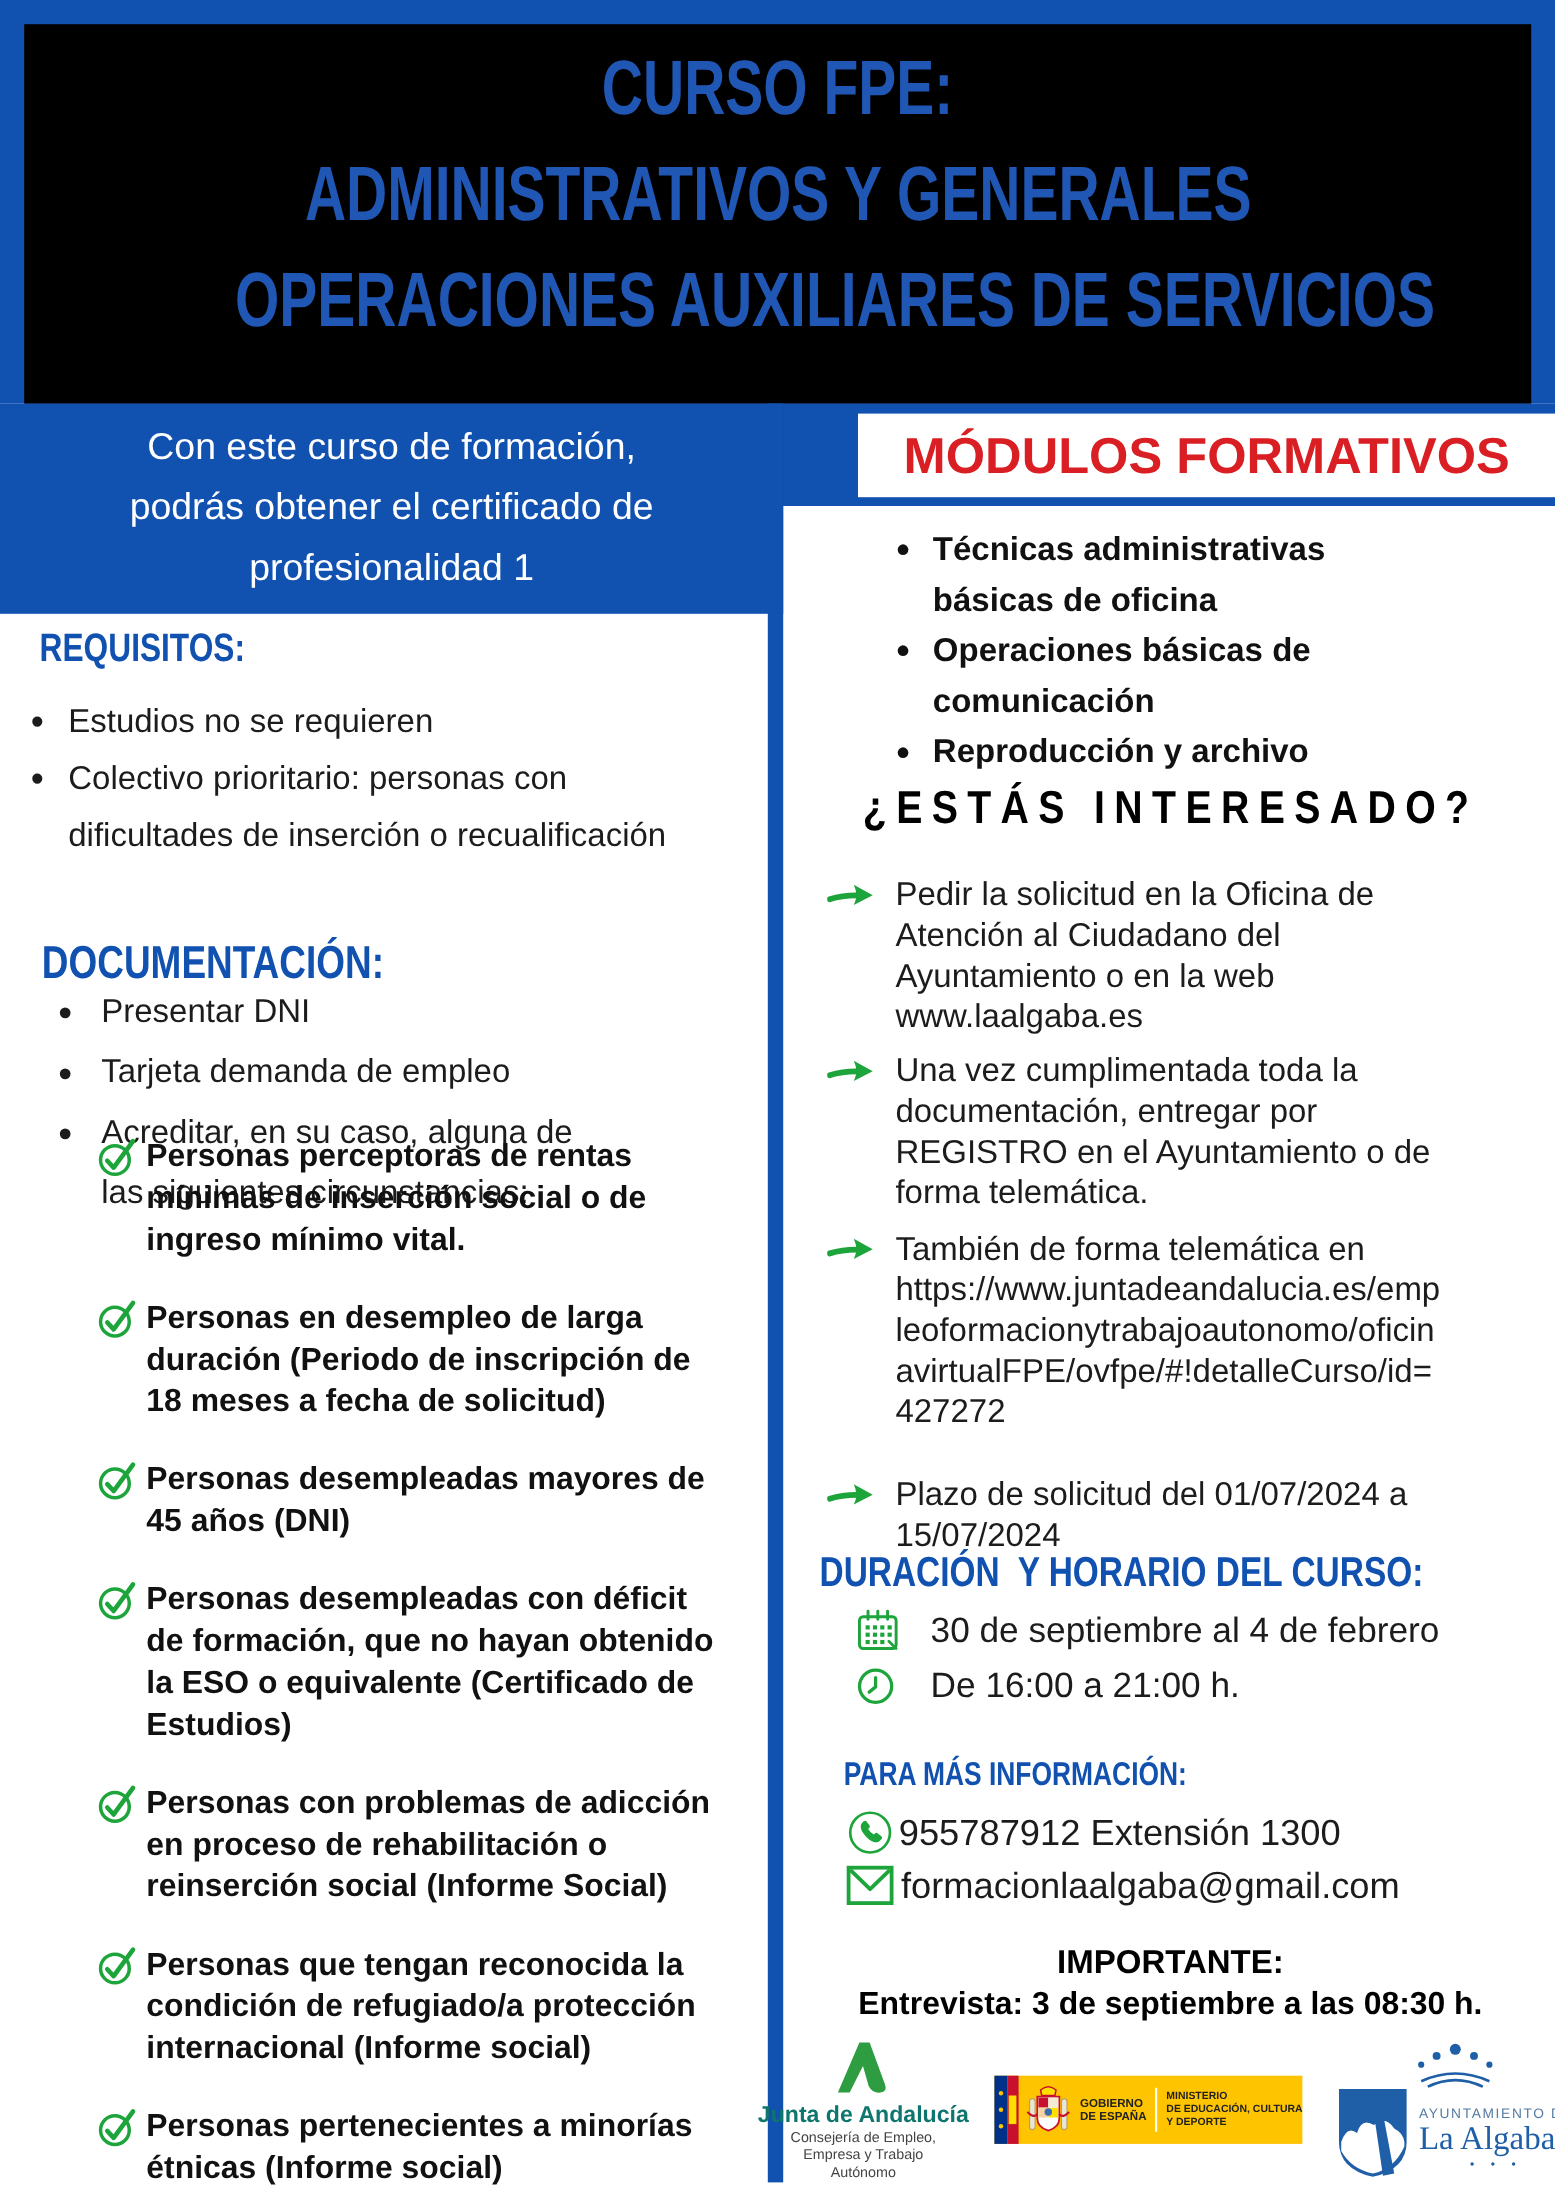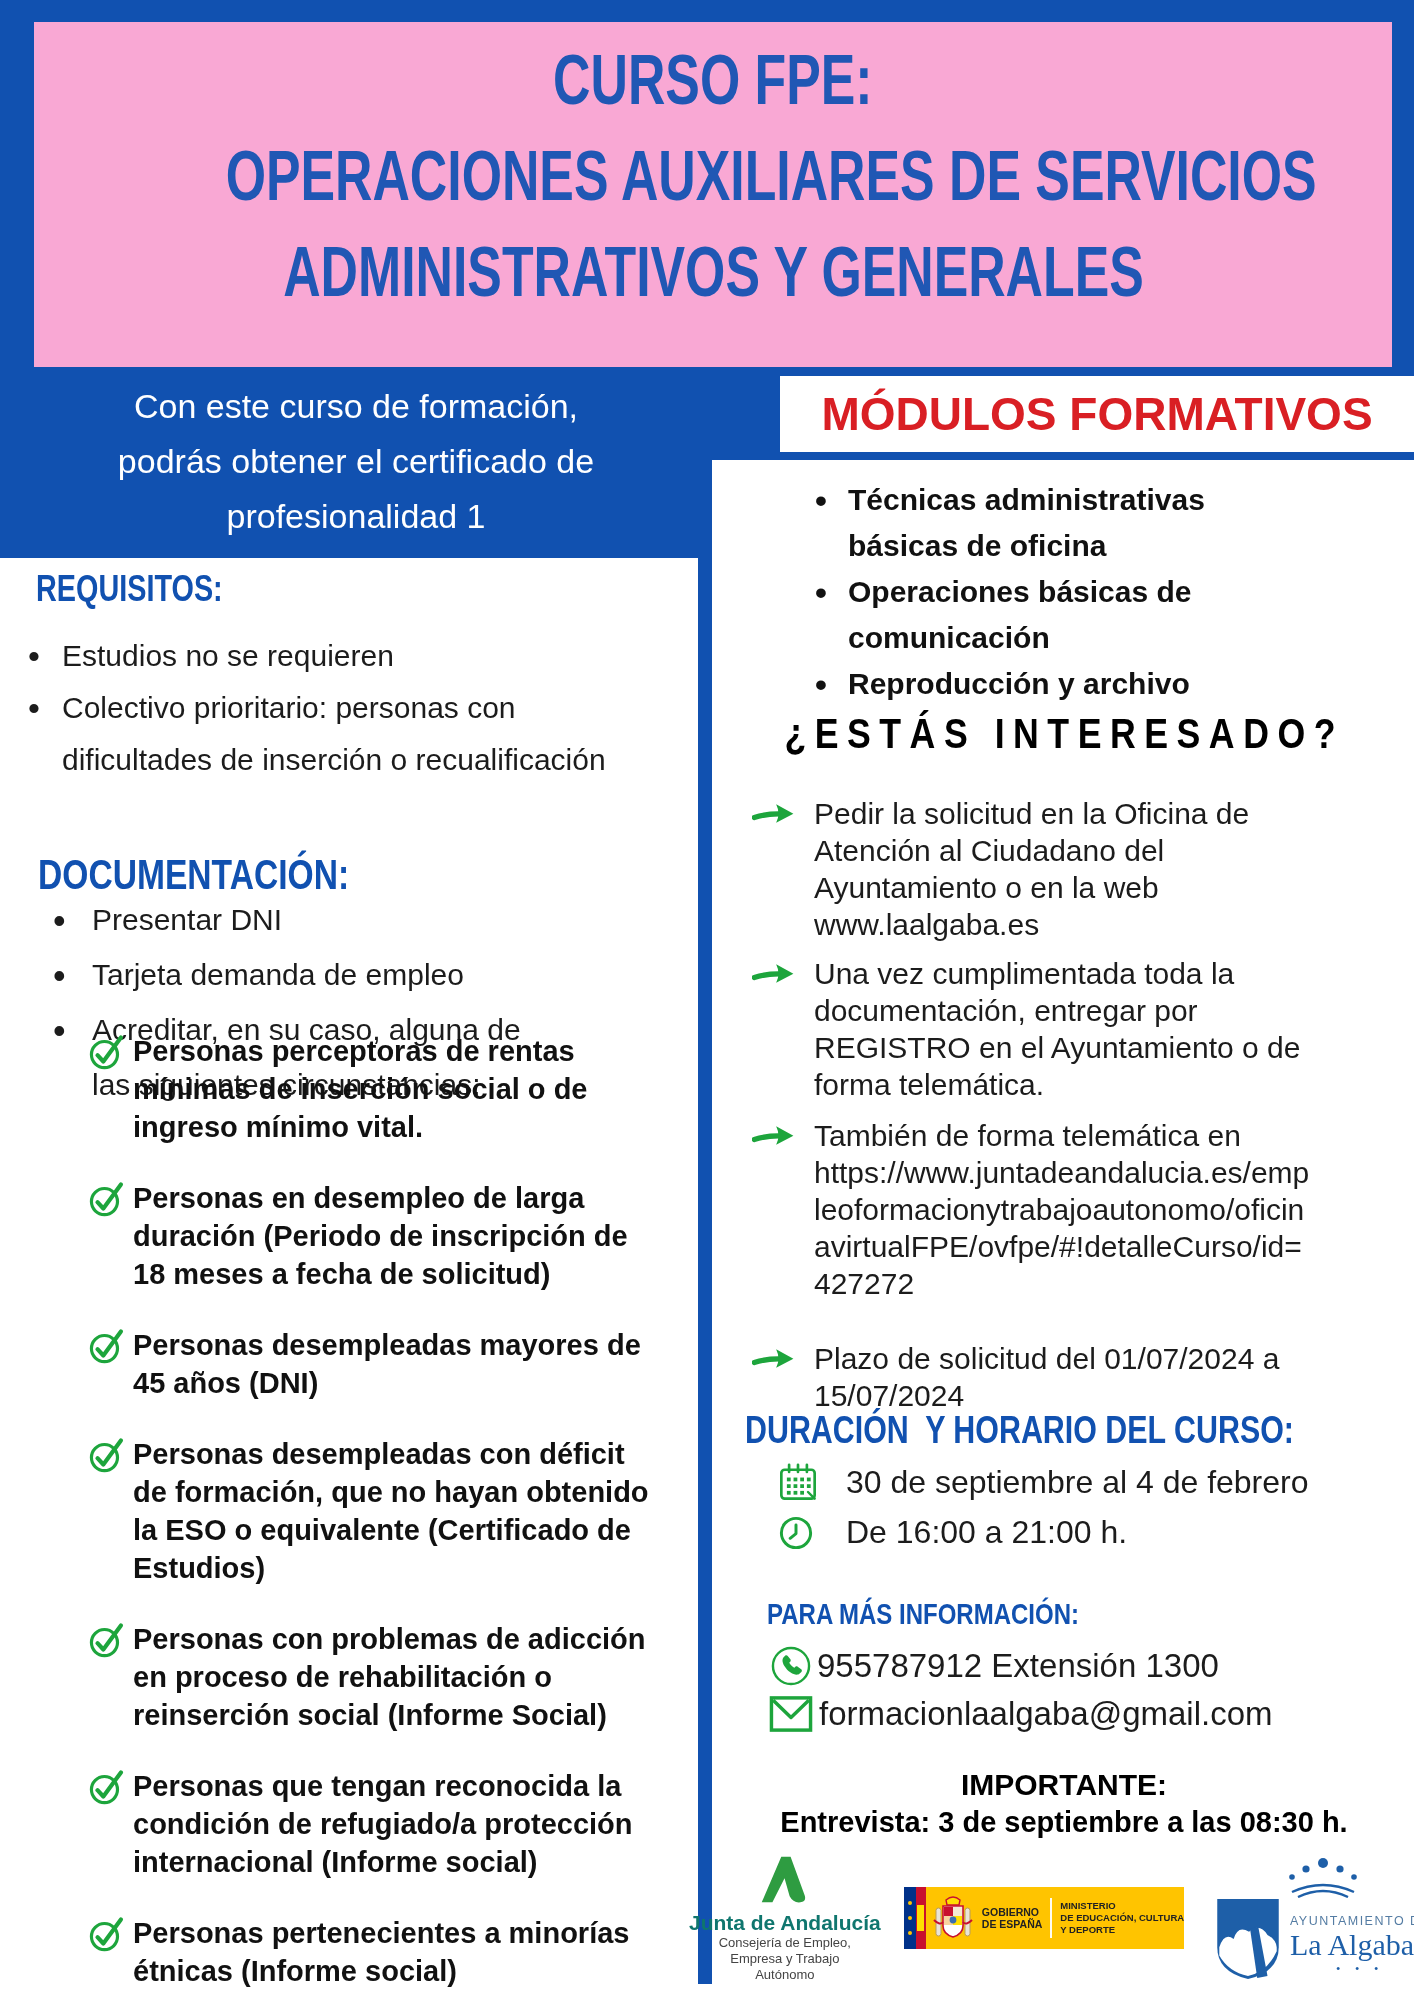--- a/index.html
+++ b/index.html
@@ -6,22 +6,22 @@
     --blue:#1151b0; --title_text:#2057b4; --red:#d91f24; --green:#1da53c;
     --body_text:#1c1c1c; --junta_green:#2e9c41; --spain_yellow:#ffc400;
     --spain_red:#c8102e; --eu_blue:#003189; --algaba_blue:#1e5fa8; --algaba_light:#547ca3;
   }
   *{margin:0;padding:0;box-sizing:border-box;}
   body{background:#fff;font-family:"Liberation Sans","DejaVu Sans",sans-serif;}
   .poster{position:relative;width:1414px;height:2000px;background:#fff;overflow:hidden;}
 
   
   .title-frame{position:absolute;left:0;top:0;width:1414px;height:367px;background:var(--blue);}
-  .title-inner{position:absolute;left:22px;right:22px;top:22px;bottom:0;background:#f9a8d4;
-               text-align:center;padding-top:10px;margin-left:12px;}
+  .title-inner{position:absolute;left:22px;right:22px;top:22px;bottom:0;background:#000000;
+               text-align:center;padding-top:10px;}
   .title-line{font-size:70px;line-height:96px;font-weight:bold;color:var(--title_text);}
   .tscale{display:inline-block;transform:scaleX(0.74);transform-origin:50% 50%;white-space:pre;}
 
   
   .band{position:absolute;left:698px;top:367px;width:716px;height:93px;background:var(--blue);}
   .intro-box{position:absolute;left:0;top:367px;width:712px;height:191px;background:var(--blue);
              padding-top:12px;text-align:center;}
   .intro-line{color:#fff;font-size:34px;line-height:55px;}
   .divider{position:absolute;left:698px;top:367px;width:14px;height:1617px;background:var(--blue);}
   .modulos-box{position:absolute;left:780px;top:376px;width:634px;height:76px;background:#fff;
@@ -99,22 +99,22 @@
   .algaba-dots{font-size:11px;color:var(--algaba_blue);letter-spacing:6px;text-align:center;margin-top:0px;}
 </style>
 </head>
 <body>
 
 <div class="poster">
 
   <div class="title-frame">
     <div class="title-inner">
       <div class="title-line"><span class="tscale">CURSO FPE:</span></div>
+      <div class="title-line"><span class="tscale">ADMINISTRATIVOS Y GENERALES</span></div>
       <div class="title-line"><span class="tscale">OPERACIONES AUXILIARES DE SERVICIOS</span></div>
-      <div class="title-line"><span class="tscale">ADMINISTRATIVOS Y GENERALES</span></div>
     </div>
   </div>
 
   <div class="band"></div>
   <div class="divider"></div>
   <div class="intro-box">
     <div class="intro-line">Con este curso de formación,</div>
     <div class="intro-line">podrás obtener el certificado de</div>
     <div class="intro-line">profesionalidad 1</div>
   </div>

